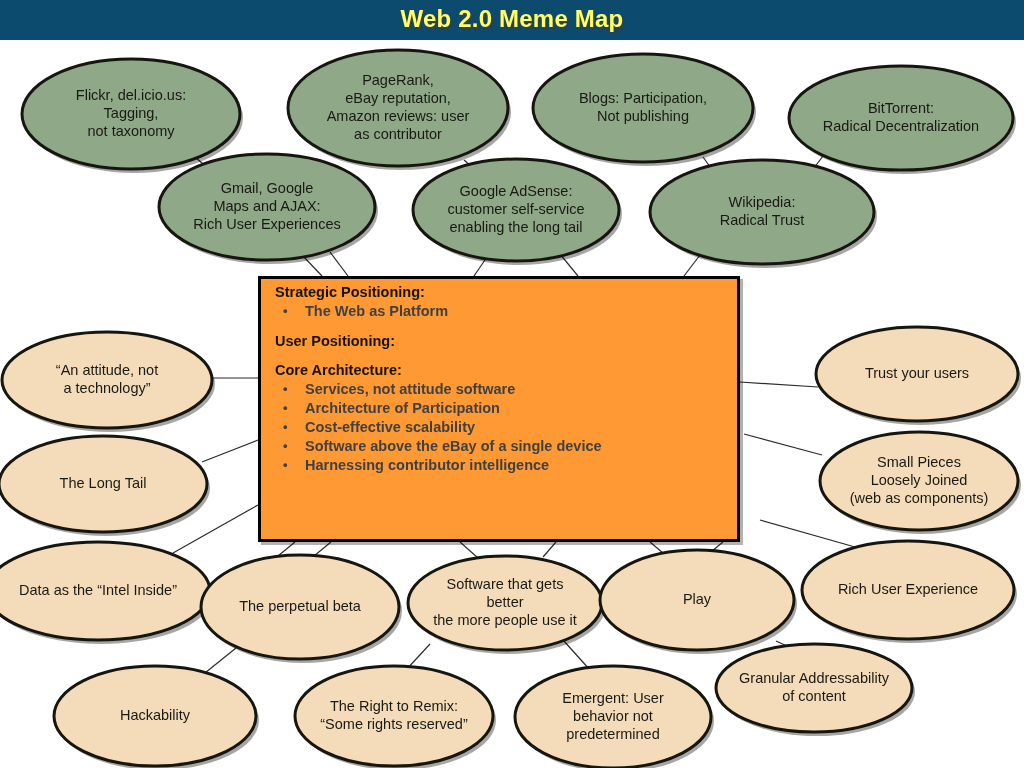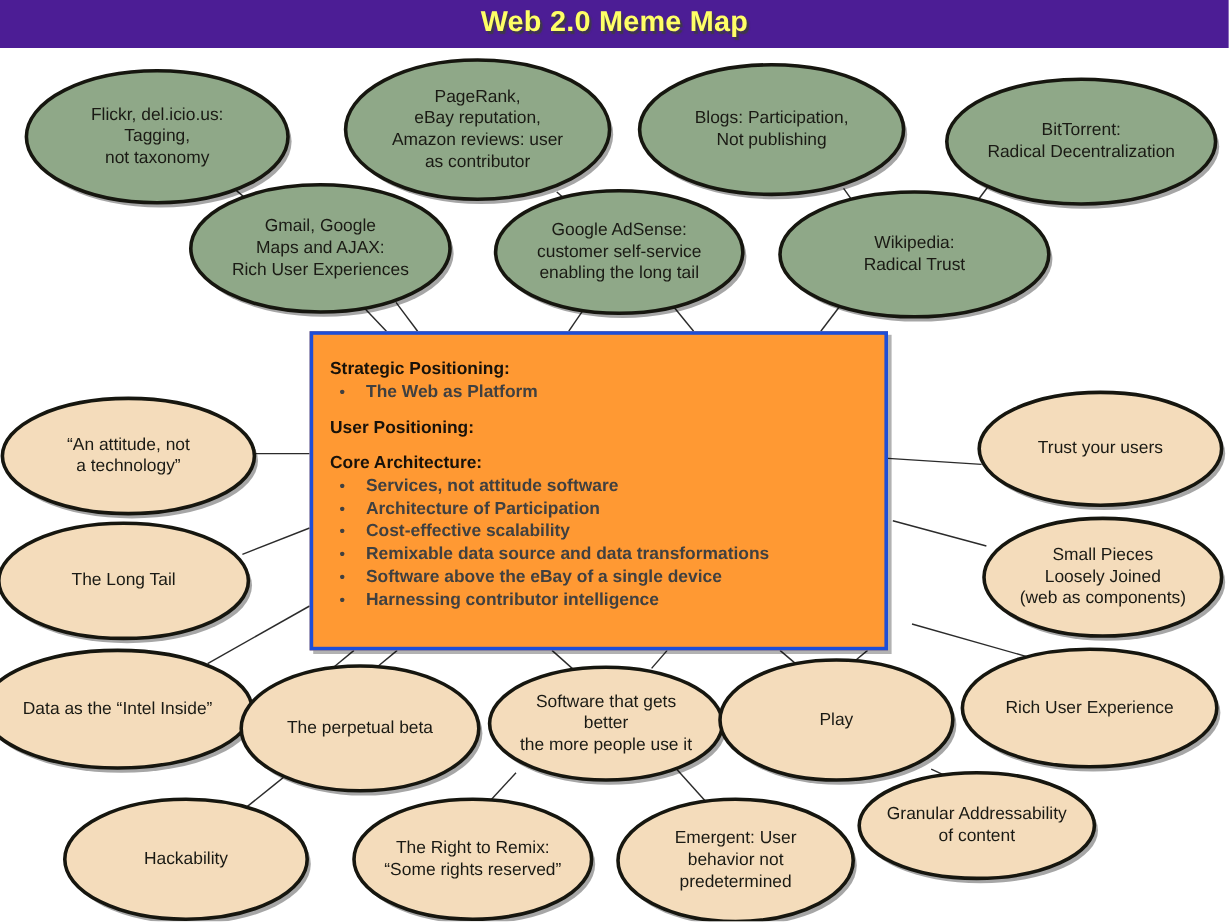--- a/index.html
+++ b/index.html
@@ -15,21 +15,21 @@
     font-family: "Liberation Sans", sans-serif;
   }
 
   
   #header-band {
     position: absolute;
     left: 0;
     top: 0;
     width: 1024px;
     height: 40px;
-    background: #4c1d95;
+    background: #0c4a6e;
   }
   #page-title {
     position: absolute;
     left: 0;
     top: 0;
     width: 1024px;
     height: 40px;
     line-height: 38px;
     text-align: center;
     color: #ffff66;
@@ -75,24 +75,24 @@
   }
 
   
   #core-box {
     position: absolute;
     left: 258px;
     top: 276px;
     width: 482px;
     height: 266px;
     background: #ff9933;
-    border: 3px solid #1d4ed8;
+    border: 3px solid #000000;
     box-sizing: border-box;
     box-shadow: 3px 3px 0 rgba(0,0,0,0.30);
-    padding: 20px 14px 8px 14px;
+    padding: 4px 14px 8px 14px;
     overflow: hidden;
   }
   #core-box .grp { margin-bottom: 11px; }
   #core-box .grp:last-child { margin-bottom: 0; }
   #core-box .grp-head {
     font-size: 14.5px;
     font-weight: bold;
     color: #18120a;
     line-height: 1.28;
     font-family: "Liberation Sans", sans-serif;
@@ -289,18 +289,17 @@
     </div>
     <div class="grp">
       <div class="grp-head">User Positioning:</div>
     </div>
     <div class="grp">
       <div class="grp-head">Core Architecture:</div>
       <ul>
         <li>Services, not attitude software</li>
         <li>Architecture of Participation</li>
         <li>Cost-effective scalability</li>
-        <li>Remixable data source and data transformations</li>
         <li>Software above the eBay of a single device</li>
         <li>Harnessing contributor intelligence</li>
       </ul>
     </div>
   </div>
 
 </body></html>

